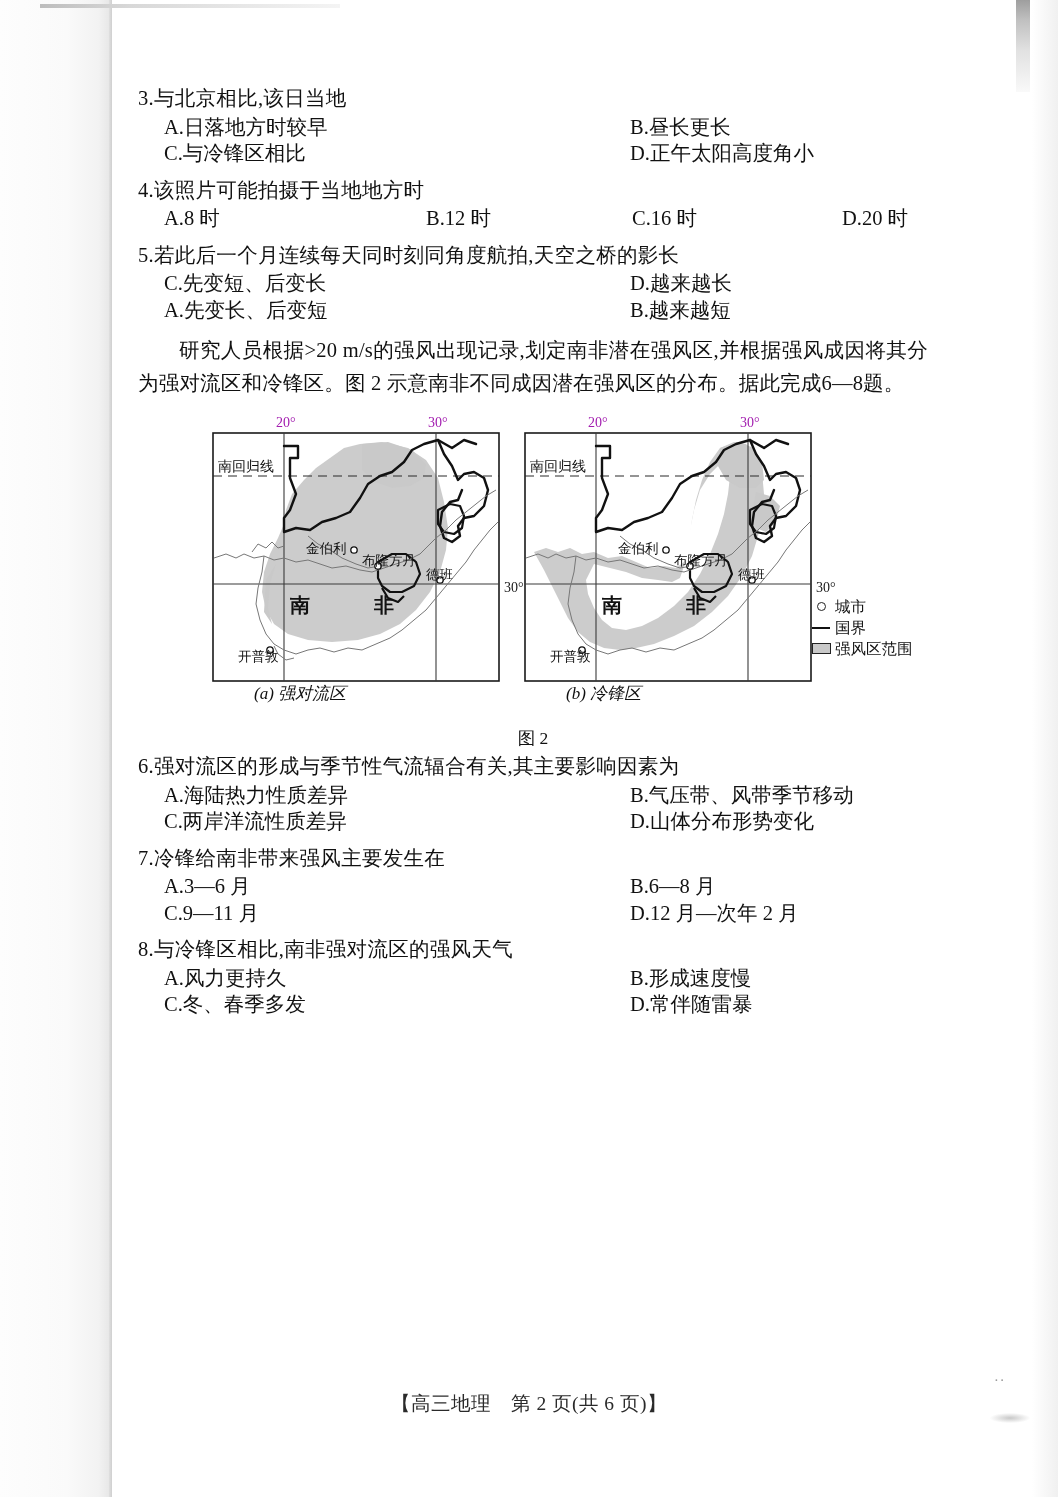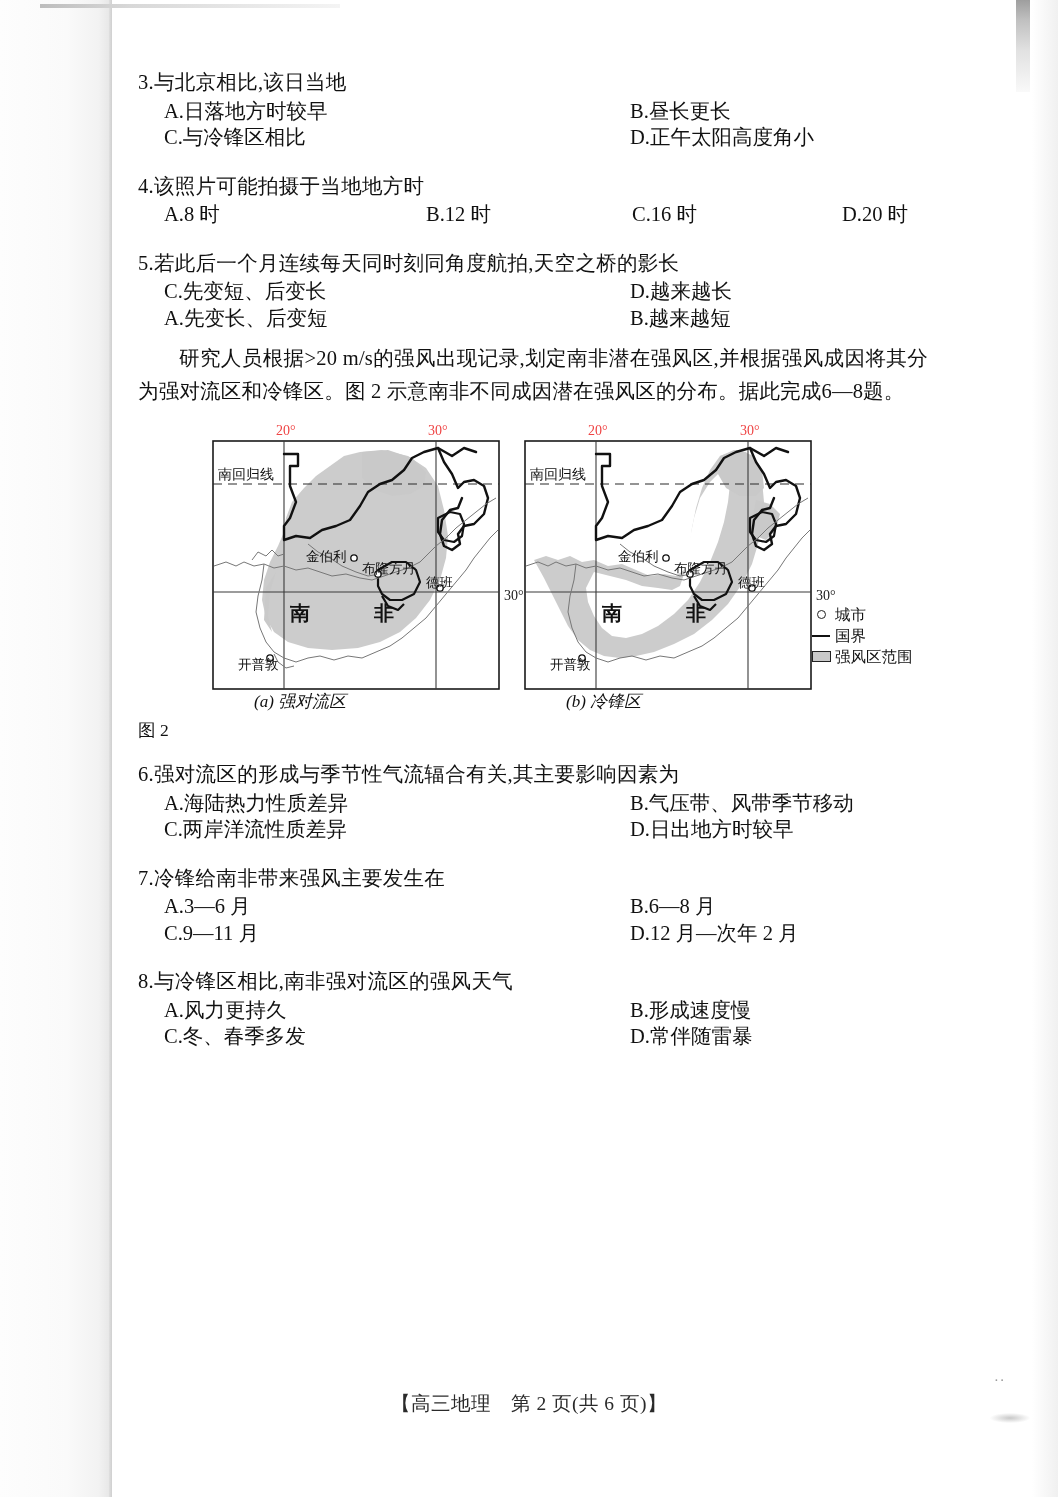--- a/index.html
+++ b/index.html
@@ -41,46 +41,46 @@
     position:absolute;right:0;top:0;width:26px;height:1497px;
     background:linear-gradient(270deg,#f0f0f0 0%,rgba(255,255,255,0) 100%);
     pointer-events:none;
   }
 
   
   #page{position:absolute;left:0;top:0;width:1058px;height:1497px;}
   #content{position:absolute;left:138px;top:72px;width:790px;}
 
   .q-line{font-size:20.5px;line-height:1.0;margin:0 0 3px 0;letter-spacing:.3px;}
-  .q-stem{margin-top:28px;margin-bottom:8px;}
-  .q-stem:first-child{margin-top:0;}
+  .q-stem{margin-top:16px;margin-bottom:8px;}
+  .q-stem:first-child{margin-top:16px;}
   .opt-row{display:flex;margin:0 0 6px 0;padding-left:26px;font-size:20.5px;line-height:1.0;}
   .opt{white-space:nowrap;}
   .opt.c2{width:466px;}
   .opt.q4a{width:262px;}
   .opt.q4b{width:206px;}
   .opt.q4c{width:210px;}
 
   .para{
     font-size:20.5px;line-height:1.62;text-indent:2em;
     text-align:justify;text-justify:inter-ideograph;
     margin:14px 0 10px 0;letter-spacing:.2px;
   }
 
   
   #figure2{position:relative;margin:6px 0 0 0;height:318px;}
   .panel{position:absolute;top:22px;}
   .panel-cap{
     position:absolute;top:272px;font-size:17px;white-space:nowrap;font-style:italic;
   }
   #fig-caption{
-    position:absolute;top:300px;left:0;width:790px;
+    position:absolute;top:316px;left:0;width:790px;text-align:center;
     font-size:17.5px;
   }
-  .lon-label{position:absolute;font-size:14px;color:#ef4444;}
+  .lon-label{position:absolute;font-size:14px;color:#a21caf;}
   .lat-label-r{position:absolute;font-size:14px;color:#1a1a1a;}
 
   
   #legend{position:absolute;left:672px;top:186px;font-size:15.5px;line-height:1.0;}
   .leg-row{display:flex;align-items:center;height:21px;white-space:nowrap;}
   .leg-sym{width:22px;display:inline-flex;align-items:center;justify-content:center;}
   .leg-circ{width:7px;height:7px;border:1.2px solid #222;border-radius:50%;background:#fff;}
   .leg-line{width:18px;height:0;border-top:2px solid #111;}
   .leg-box{width:17px;height:9px;border:1.2px solid #222;background:#c9c9c9;}
   .leg-txt{margin-left:3px;}
@@ -305,21 +305,21 @@
       <div id="fig-caption">图 2</div>
     </div>
 
     <div class="q-line q-stem" style="margin-top:28px;">6.强对流区的形成与季节性气流辐合有关,其主要影响因素为</div>
     <div class="opt-row">
       <span class="opt c2">A.海陆热力性质差异</span>
       <span class="opt">B.气压带、风带季节移动</span>
     </div>
     <div class="opt-row">
       <span class="opt c2">C.两岸洋流性质差异</span>
-      <span class="opt">D.日出地方时较早</span>
+      <span class="opt">D.山体分布形势变化</span>
     </div>
 
     <div class="q-line q-stem">7.冷锋给南非带来强风主要发生在</div>
     <div class="opt-row">
       <span class="opt c2">A.3—6 月</span>
       <span class="opt">B.6—8 月</span>
     </div>
     <div class="opt-row">
       <span class="opt c2">C.9—11 月</span>
       <span class="opt">D.12 月—次年 2 月</span>

